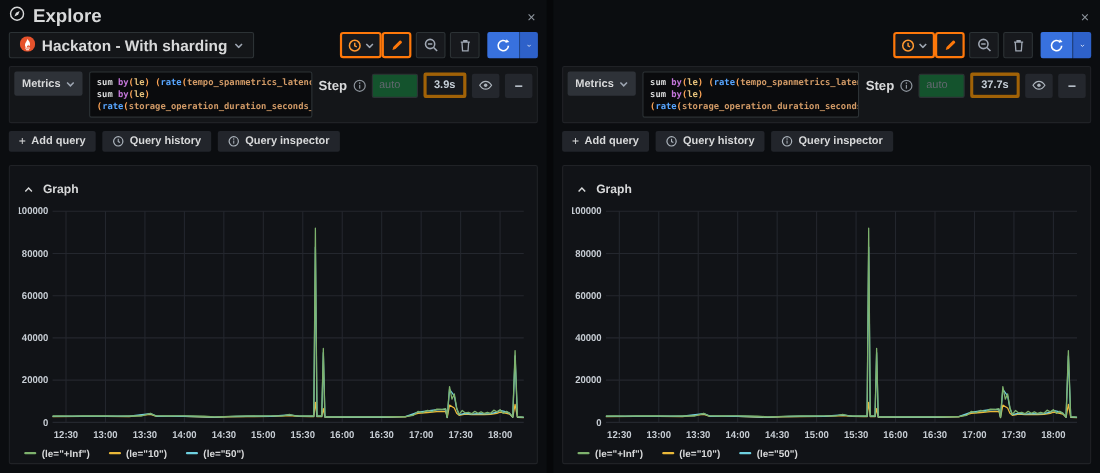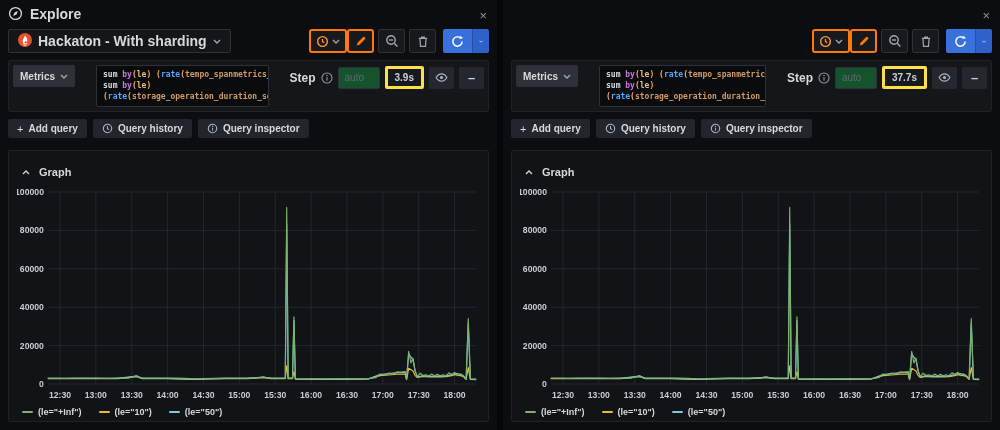--- a/index.html
+++ b/index.html
@@ -7,45 +7,45 @@
   body {
     width:1000px; height:430px; overflow:hidden;
     background:#060709;
     font-family:"Liberation Sans", sans-serif;
     -webkit-font-smoothing:antialiased;
   }
   .split { display:flex; gap:6px; height:100%; }
   .panel { width:497px; background:#0b0d10; padding:6px 8px 8px; display:flex; flex-direction:column; }
 
   .pane-header { display:flex; align-items:center; height:18px; }
-  .explore-title { display:flex; align-items:flex-start; gap:7px; color:#d8d9da; font-weight:700; font-size:14px; }
+  .explore-title { display:flex; align-items:flex-start; gap:7px; color:#d8d9da; font-weight:700; font-size:17px; }
   .spacer { flex:1; }
   .close-x { color:#8e959d; font-size:13px; line-height:13px; cursor:pointer; padding:0 2px; }
 
   .ds-row { display:flex; align-items:center; margin-top:5px; }
   .ds-picker { display:flex; align-items:center; gap:6px; background:#141619; border:1px solid #2c3235; border-radius:2px; height:24px; padding:0 9px; color:#d8d9da; font-size:14px; font-weight:700; cursor:pointer; }
   .toolbar { margin-left:auto; display:flex; align-items:center; gap:4px; }
   .tb-btn { height:24px; min-width:27px; display:flex; align-items:center; justify-content:center; gap:3px; background:#17191d; border:1px solid #2c3235; border-radius:2px; padding:0 5px; cursor:pointer; color:#9fa7b3; }
   .hl-group { display:flex; }
   .hl-orange { border:2px solid #ff780a !important; border-radius:3px; background:#17191d; }
   .run-split { display:flex; margin-left:3px; }
   .run-main { width:29px; height:24px; background:#3871de; border:none; border-radius:2px 0 0 2px; display:flex; align-items:center; justify-content:center; cursor:pointer; }
   .run-caret { width:17px; height:24px; background:#2e61c9; border:none; border-left:1px solid #26509e; border-radius:0 2px 2px 0; display:flex; align-items:center; justify-content:center; cursor:pointer; }
 
-  .query-box { margin-top:7px; background:#141619; border:1px solid #202226; border-radius:2px; padding:4px; display:flex; gap:21px; align-items:flex-start; }
+  .query-box { margin-top:7px; background:#141619; border:1px solid #202226; border-radius:2px; padding:4px; display:flex; gap:6px; align-items:flex-start; }
   .metrics-btn { height:22px; background:#2e3238; border:none; border-radius:2px; color:#d8d9da; font-weight:700; font-size:10px; display:flex; align-items:center; gap:5px; padding:0 7px; cursor:pointer; flex:none; }
   .code { flex:1; background:#0a0b0d; border:1px solid #2c3235; border-radius:2px; padding:3px 6px 4px; font-family:"DejaVu Sans Mono", monospace; font-size:8px; line-height:11px; font-weight:700; white-space:pre; overflow:hidden; min-height:39px; cursor:text; }
   .tk-plain { color:#d8d9da; } .tk-kw { color:#c678dd;margin-top:23px; } .tk-paren { color:#ffa657; }
   .tk-label { color:#e5c07b; } .tk-fn { color:#58a6ff; } .tk-metric { color:#d19a66; }
 
   .step-group { display:flex; align-items:center; gap:5px; flex:none; padding-top:1px; }
   .step-label { color:#d8d9da; font-size:12px; font-weight:700; }
   .step-input { width:42px; height:22px; background:#14532d; border:1px solid #2c3235; border-radius:2px; color:#9fa7b3; font-size:10px; padding:0 6px; outline:none; }
   .step-input::placeholder { color:#62686f; }
-  .hl-yellow { border:3px solid #fde047; border-radius:2px;text-align:right; }
+  .hl-yellow { border:3px solid #a16207; border-radius:2px;text-align:right; }
   .step-value { background:#17191d; color:#c7d0d9; font-size:10px; font-weight:700; padding:3px 7px; display:flex; align-items:center; }
   .icon-btn { width:25px; height:22px; background:#24272d; border:none; border-radius:2px; display:flex; align-items:center; justify-content:center; color:#adb5bd; cursor:pointer; }
   .minus-btn { font-size:13px; font-weight:700; color:#c7d0d9; line-height:10px; }
 
   .actions-row { margin-top:7px; display:flex; gap:6px; }
   .action-btn { height:19px; background:#22252b; border:none; border-radius:2px; color:#d8d9da; font-size:10px; font-weight:700; display:flex; align-items:center; gap:5px; padding:0 9px; cursor:pointer; }
   .plus-glyph { font-size:11px; font-weight:400; color:#d8d9da; }
 
   .graph-card { margin-top:12px; flex:1; background:#111317; border:1px solid #202226; border-radius:2px; padding:6px 8px 4px; display:flex; flex-direction:column; overflow:hidden;justify-content:flex-end; }
   .graph-header { display:flex; align-items:center; gap:9px; height:18px; color:#d8d9da; font-size:11px; font-weight:700; padding-left:5px; cursor:pointer; }

